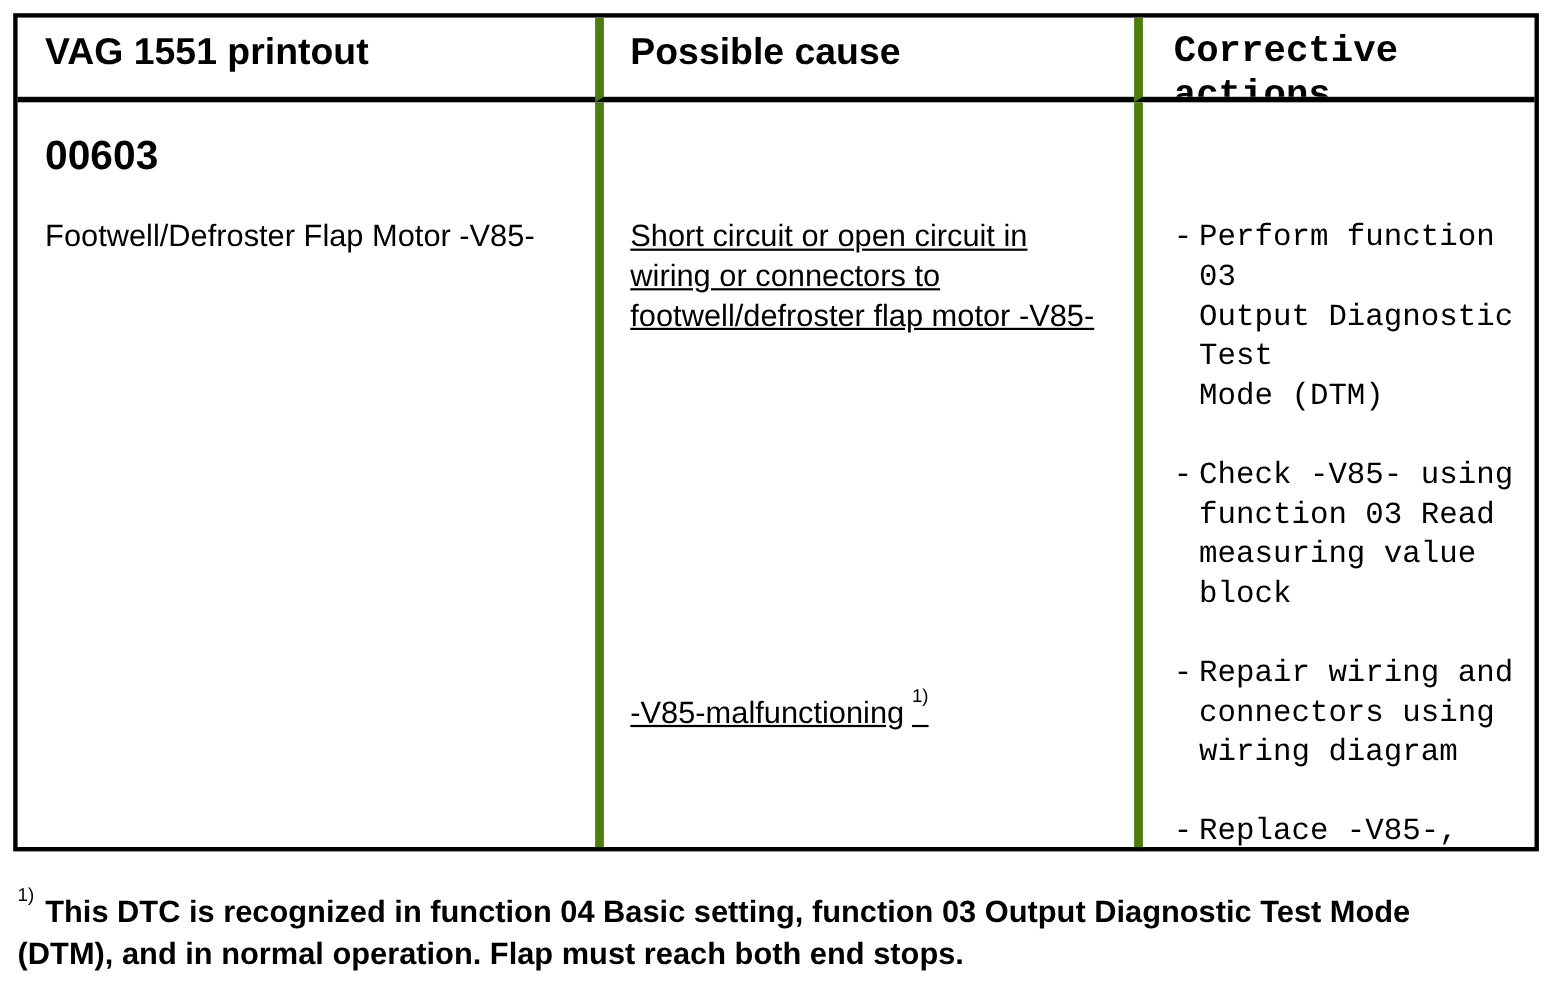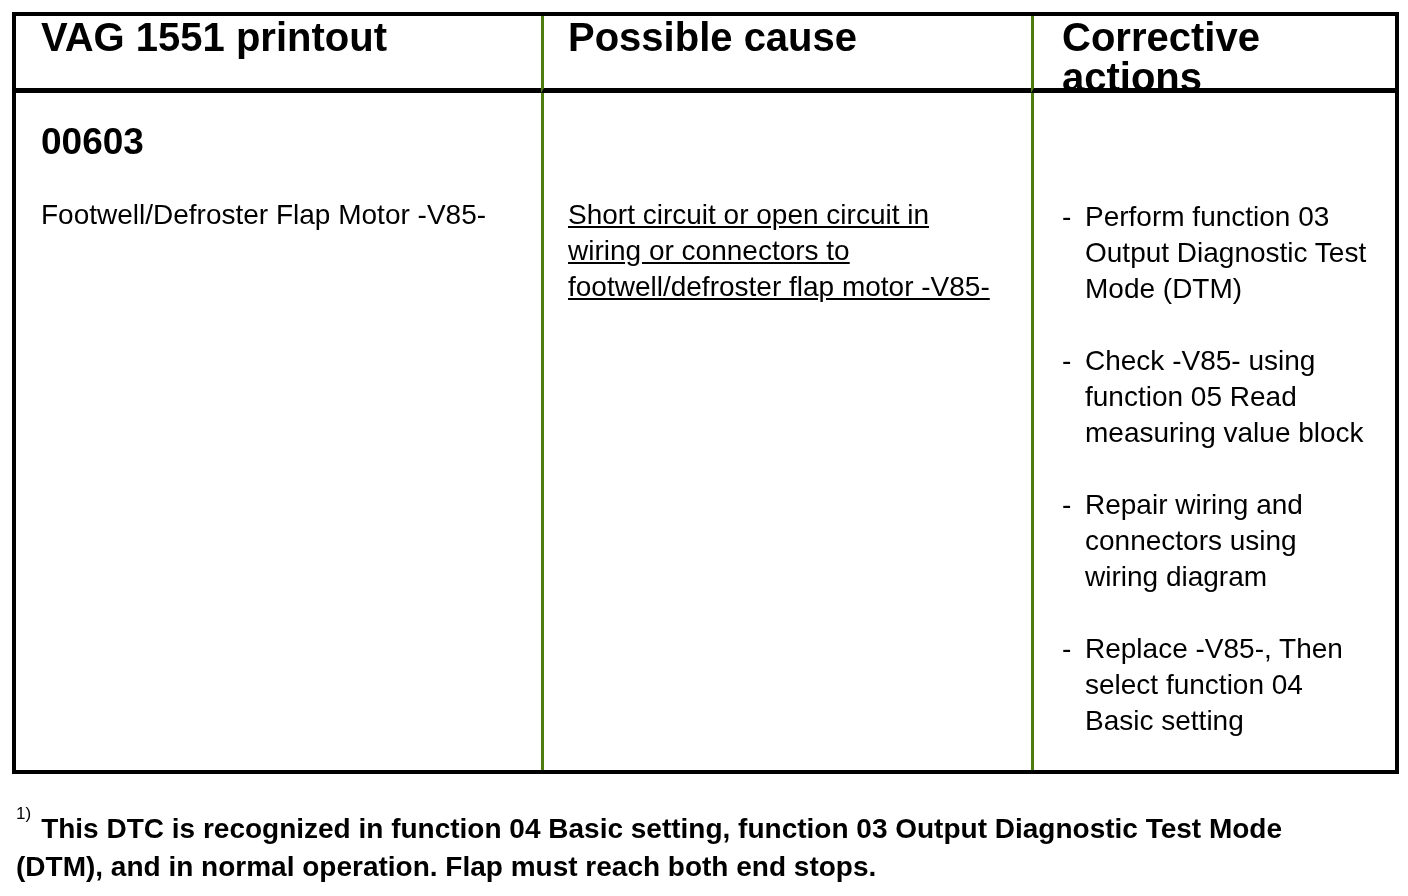--- a/index.html
+++ b/index.html
@@ -28,32 +28,32 @@
     display: grid;
     grid-template-columns: 525px 490px 1fr;
     grid-template-rows: 77px 1fr;
     background: #ffffff;
   }
   .cell {
     box-sizing: border-box;
     overflow: hidden;
   }
   .colline {
-    border-left: 3px solid #4d7c0f;
+    border-left: 8px solid #4d7c0f;
   }
   .hcell {
     border-bottom: 5px solid #000;
     font-weight: bold;
-    font-size: 40px;
+    font-size: 34px;
     line-height: 40px;
-    padding-top: 1px;
+    padding-top: 11px;
   }
   .pad1 { padding-left: 25px; }
   .pad2 { padding-left: 24px; }
-  .pad3 { padding-left: 28px; }
+  .pad3 { padding-left: 28px; font-family: Liberation Mono, monospace; }
 
   .bcell {
     font-size: 28px;
     line-height: 36px;
   }
   .bcell.b1 { padding-top: 31px; }
   .bcell.b2 { padding-top: 104px; }
   .bcell.b3 { padding-top: 106px; }
 
   .dtc-code {
@@ -112,33 +112,36 @@
     <div class="dtc-code">00603</div>
     <div class="dtc-label">Footwell/Defroster Flap Motor -V85-</div>
   </div>
 
   <div class="cell bcell b2 pad2 colline">
     <div class="cause-item cause-1">
       <span class="cause-text">Short circuit or open circuit in
 wiring or connectors to
 footwell/defroster flap motor -V85-</span>
     </div>
+    <div class="cause-item cause-2">
+      <span class="cause-text">-V85-malfunctioning</span><sup class="ref">1)</sup>
+    </div>
   </div>
 
   <div class="cell bcell b3 pad3 colline">
     <div class="action-item">
       <span class="action-dash">-</span>
       <div class="action-text">Perform function 03
 Output Diagnostic Test
 Mode (DTM)</div>
     </div>
     <div class="action-item">
       <span class="action-dash">-</span>
       <div class="action-text">Check -V85- using
-function 05 Read
+function 03 Read
 measuring value block</div>
     </div>
     <div class="action-item">
       <span class="action-dash">-</span>
       <div class="action-text">Repair wiring and
 connectors using
 wiring diagram</div>
     </div>
     <div class="action-item">
       <span class="action-dash">-</span>

